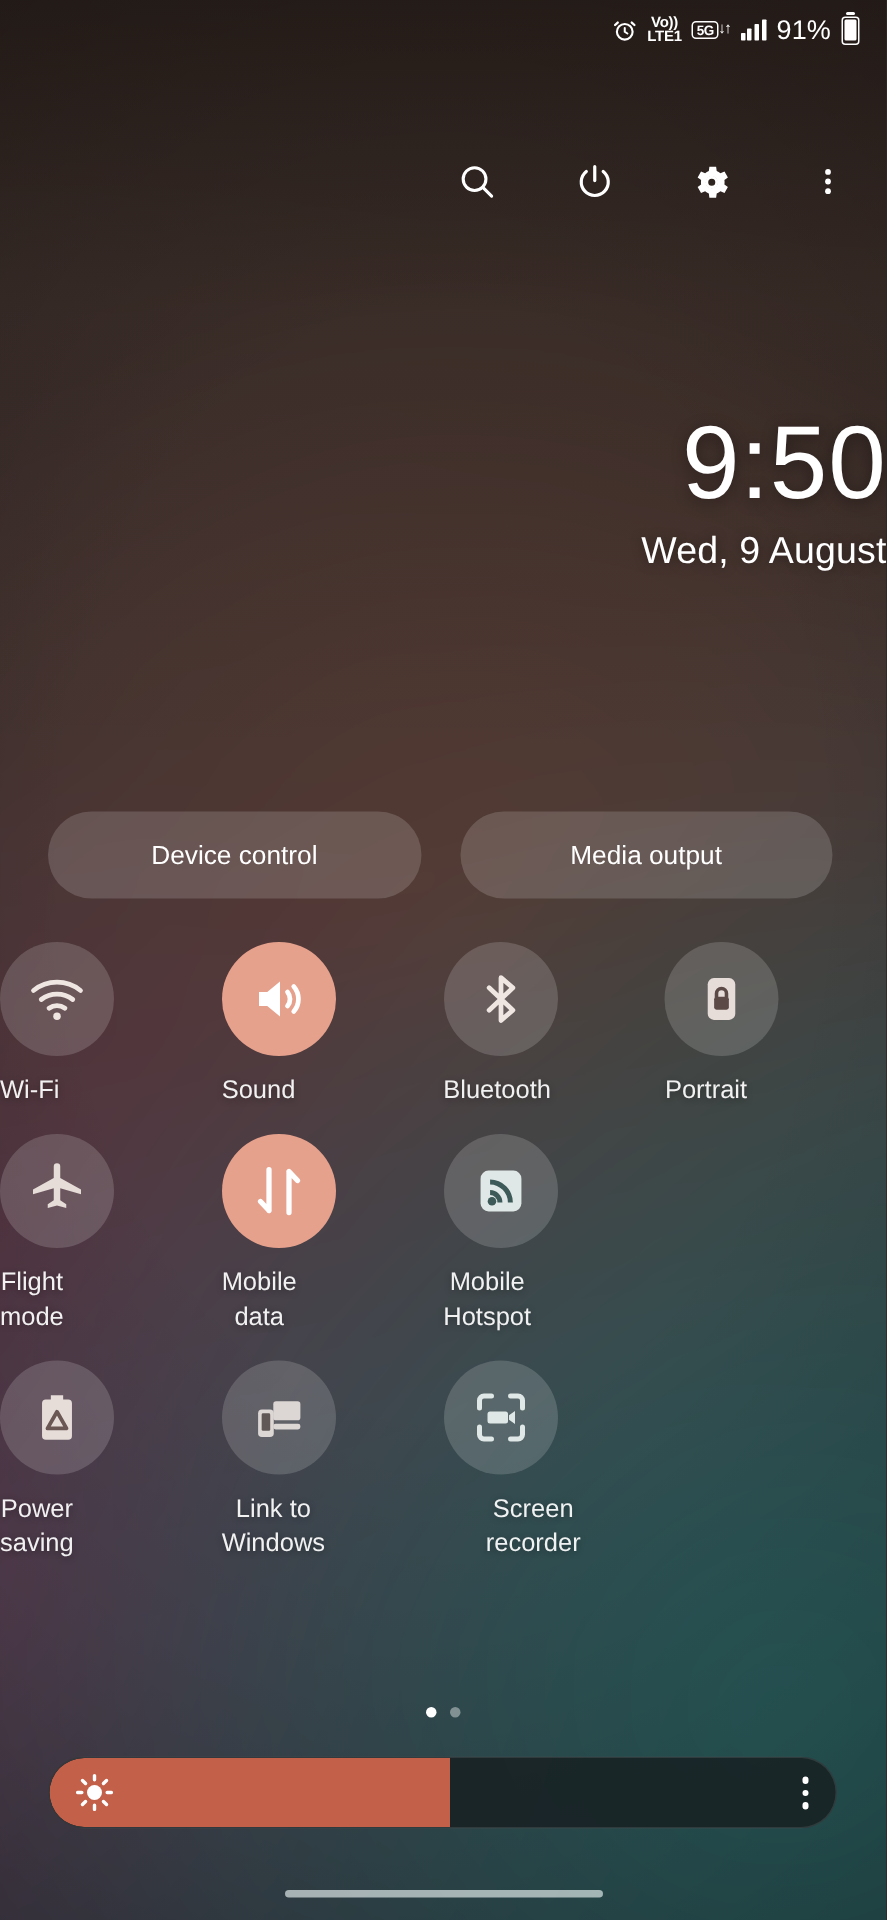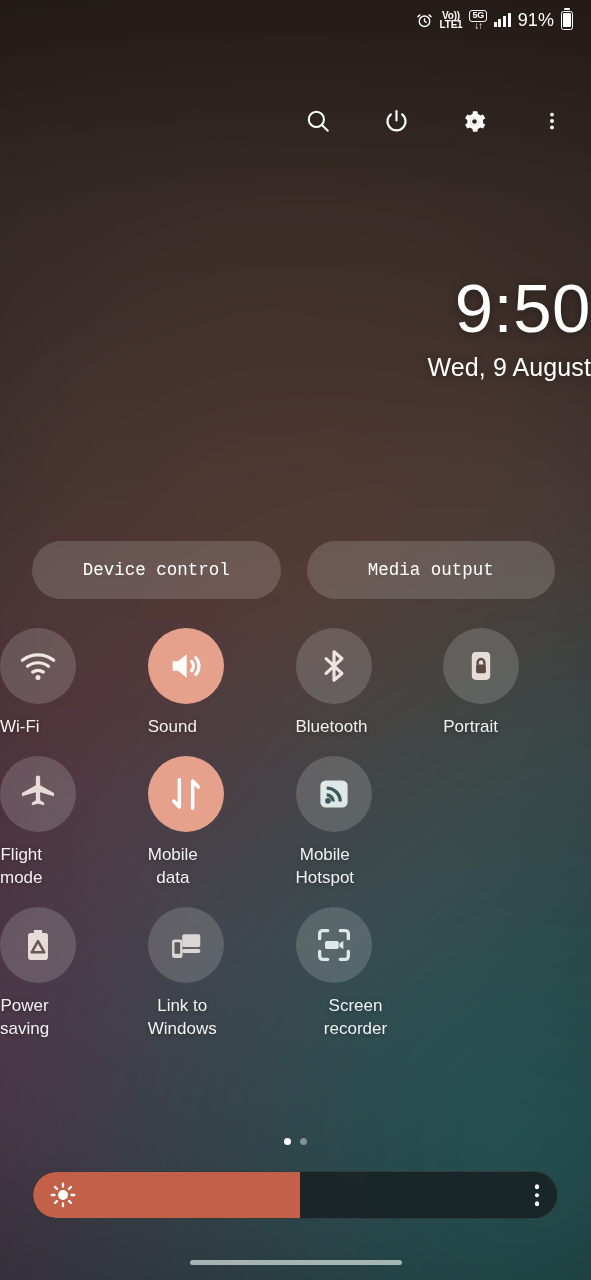--- a/index.html
+++ b/index.html
@@ -46,21 +46,21 @@
     color:#fff;
   }
   .sb-ico { display:flex; align-items:center; }
   .vo-lte {
     font-size:9.5px; line-height:9px; letter-spacing:-0.2px;
     text-align:center; font-weight:600; color:#fff;
   }
   .vo-lte .r1 { font-size:10px; }
   .vo-lte .r2 { font-size:10px; }
   .fiveg {
-    display:flex; flex-direction:column; align-items:center; line-height:1;
+    display:flex; align-items:center; line-height:1;
   }
   .fiveg .badge {
     border:1.6px solid #fff; border-radius:3px;
     font-size:9px; font-weight:700; padding:0.5px 2px; letter-spacing:-0.3px;
   }
   .fiveg .arrows { font-size:10px; margin-top:-1px; letter-spacing:-1px; }
   .bars { display:flex; align-items:flex-end; gap:1.6px; height:14px; }
   .bars i { display:block; width:3px; background:#fff; border-radius:0.5px; }
   .bars i:nth-child(1){height:5px;}
   .bars i:nth-child(2){height:8px;}
@@ -101,21 +101,21 @@
   }
   .clock-date {
     font-size:25px; line-height:30px; font-weight:400; color:#fff;
     margin-top:6px; letter-spacing:0.1px;
     text-shadow:0 1px 8px rgba(0,0,0,0.35);
   }
 
   
   .pills {
     position:absolute; top:541px; left:32px; right:36px;
-    display:flex; gap:26px;font-family:Liberation Mono, monospace;
+    display:flex; gap:26px;
   }
   .pill {
     flex:1; height:58px; border-radius:29px;
     background:rgba(255,255,255,0.155);
     display:flex; align-items:center; justify-content:center;
     color:#fff; font-size:17.5px; font-weight:400;
     cursor:pointer;
   }
 
   

